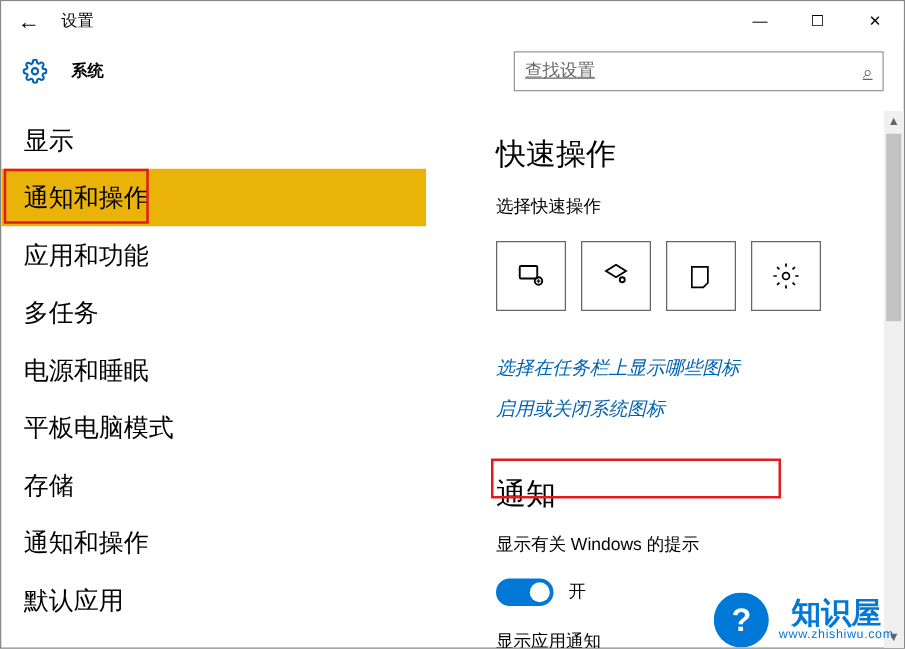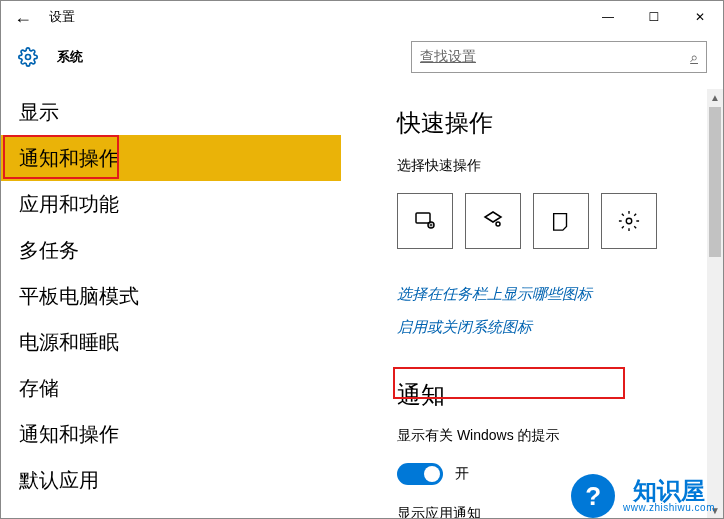--- a/index.html
+++ b/index.html
@@ -163,22 +163,22 @@
     <span>⌕</span>
   </div>
 </div>
 
 <div class="body">
   <div class="sidebar">
     <div class="side-item">显示</div>
     <div class="side-item selected">通知和操作</div>
     <div class="side-item">应用和功能</div>
     <div class="side-item">多任务</div>
+    <div class="side-item">电源和睡眠</div>
     <div class="side-item">平板电脑模式</div>
-    <div class="side-item">电源和睡眠</div>
     <div class="side-item">存储</div>
     <div class="side-item">通知和操作</div>
     <div class="side-item">默认应用</div>
     <div class="highlight-box hl-side"></div>
   </div>
 
   <div class="content">
     <h1>快速操作</h1>
     <div class="sub">选择快速操作</div>
     <div class="qa-row">

